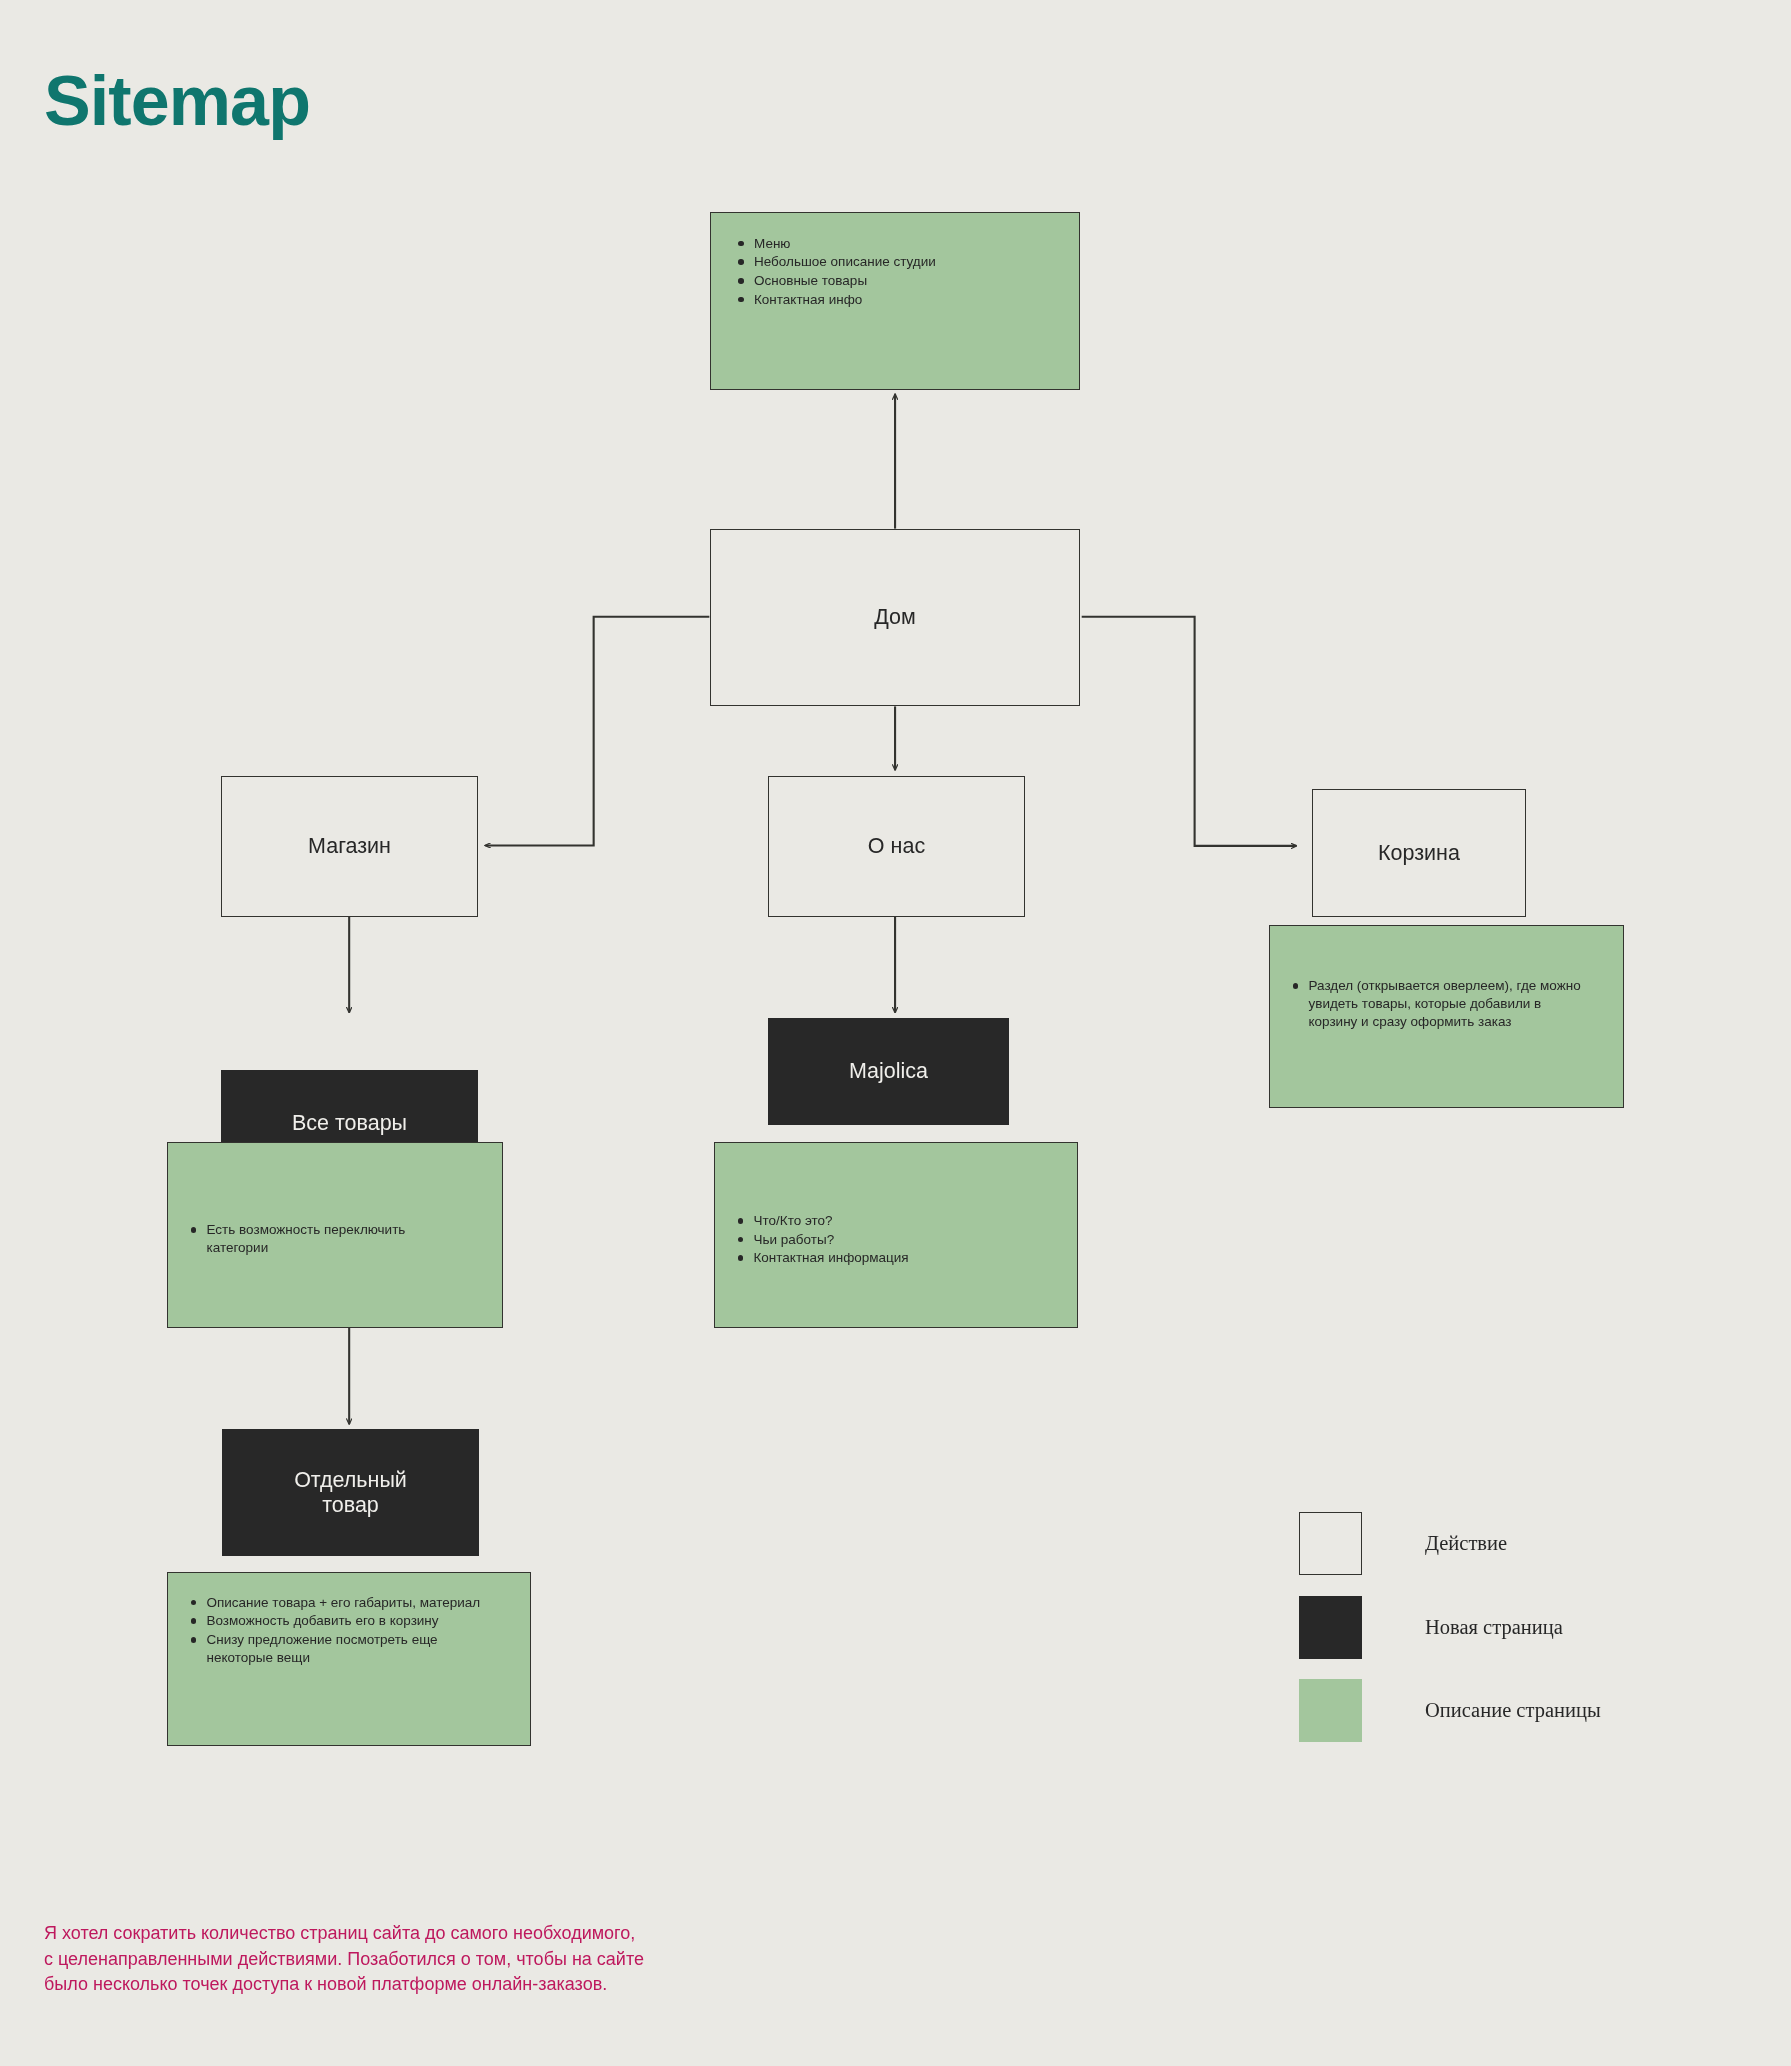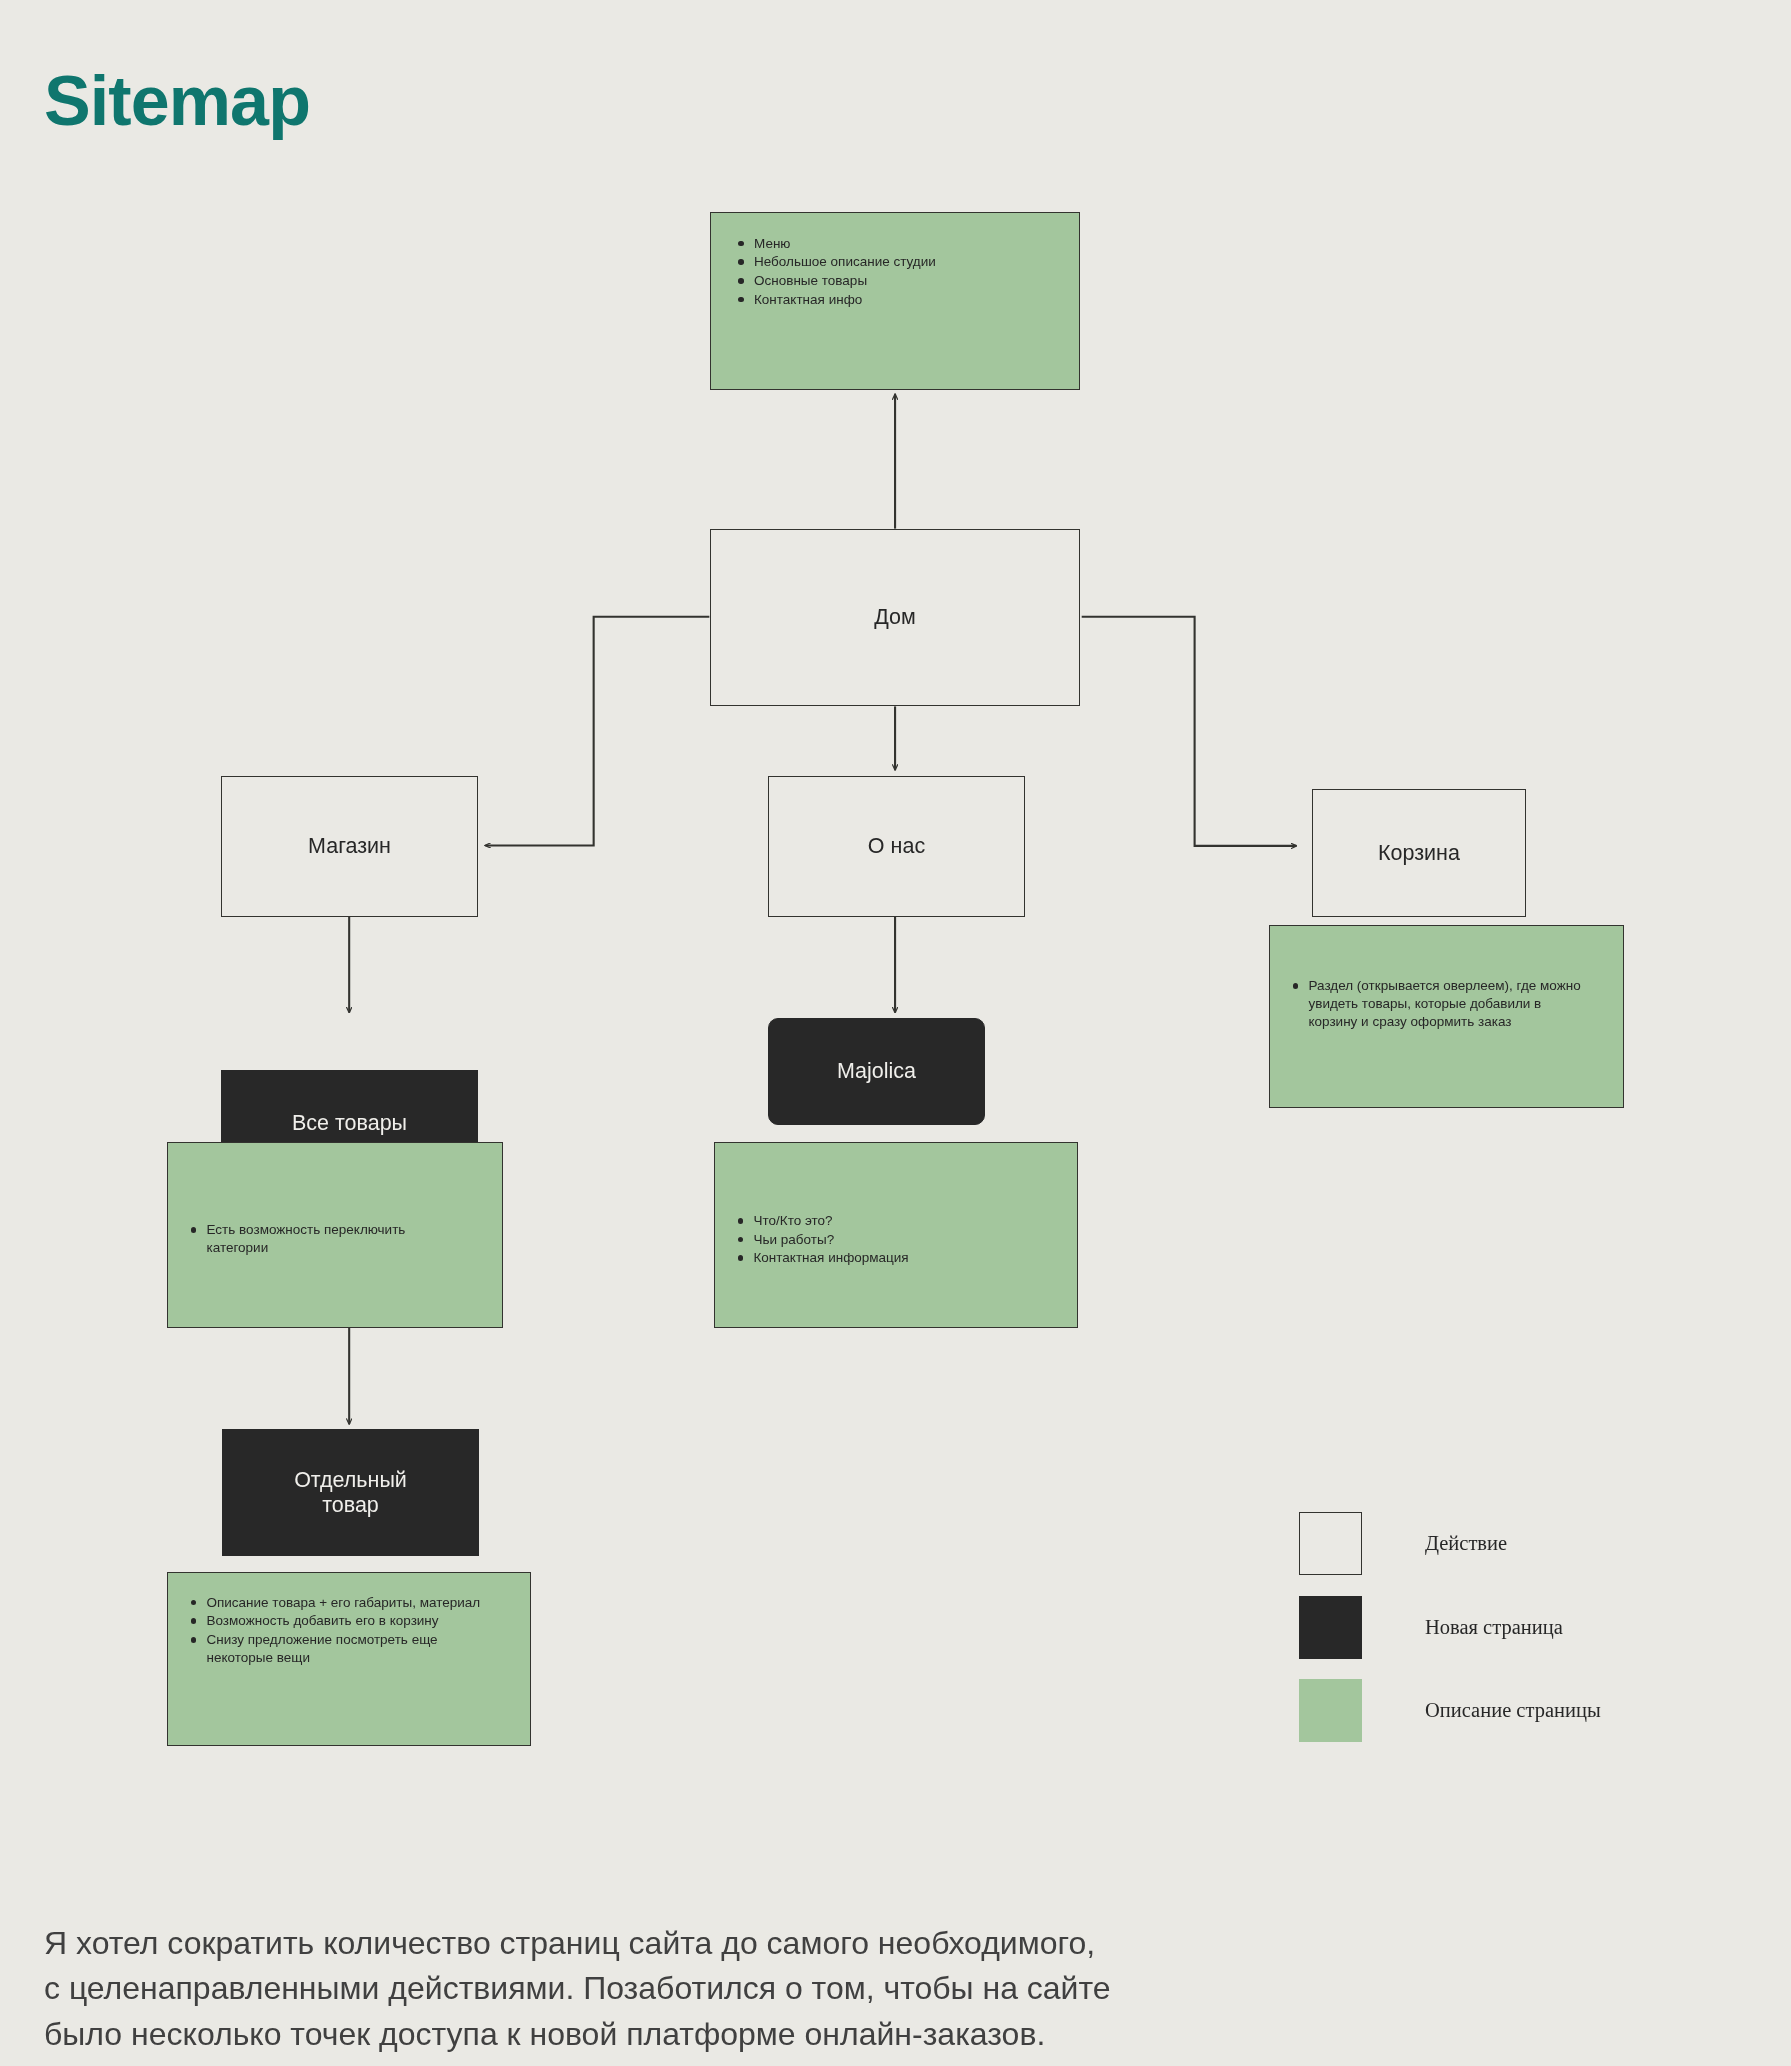--- a/index.html
+++ b/index.html
@@ -116,23 +116,23 @@
     margin-left: 63px;
     font-size: 20.5px;
     color: #272727;
     white-space: nowrap;
   }
 
   #caption {
     position: absolute;
     left: 44px;
     top: 1921px;
-    font-size: 32px;
+    font-size: 18px;
     line-height: 1.42;
-    color: #404040;
+    color: #be185d;
     max-width: 1167px;
   }
   #caption p { margin: 0; }
 </style>
 </head>
 <body>
 
 <h1 id="page-title">Sitemap</h1>
 
 <svg id="connectors" viewBox="0 0 3840 4428">
@@ -193,21 +193,21 @@
 <div class="node page" style="left:221px; top:1070px; width:257px; height:107px;">
   <span>Все товары</span>
 </div>
 
 <div class="node desc" style="left:167px; top:1142px; width:336px; height:186px; padding:78px 33px 0 17px;">
   <ul>
     <li>Есть возможность переключить категории</li>
   </ul>
 </div>
 
-<div class="node page" style="left:768px; top:1018px; width:217px; height:107px;border-radius:10px;">
+<div class="node page" style="left:768px; top:1018px; width:241px; height:107px;">
   <span>Majolica</span>
 </div>
 
 <div class="node desc" style="left:714px; top:1142px; width:364px; height:186px; padding:69px 33px 0 17px;">
   <ul>
     <li>Что/Кто это?</li>
     <li>Чьи работы?</li>
     <li>Контактная информация</li>
   </ul>
 </div>

